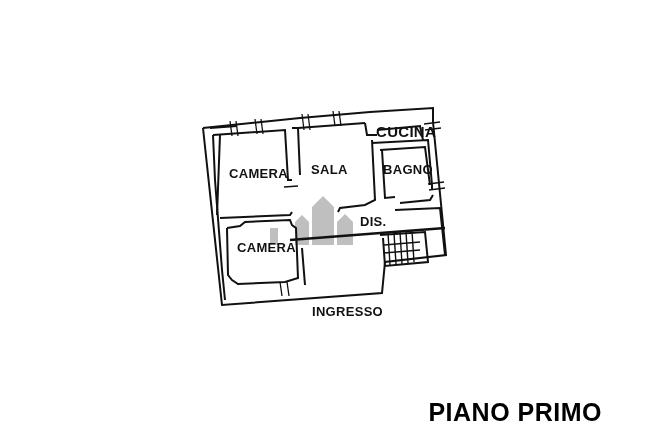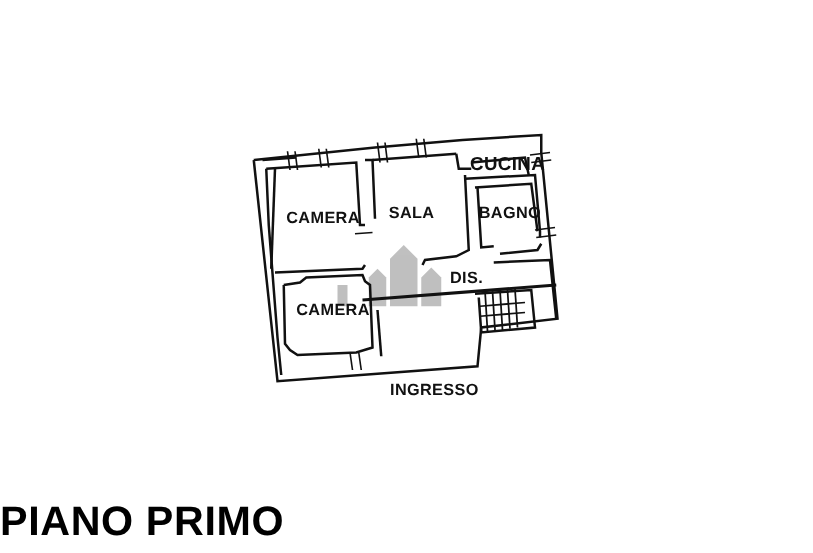--- a/index.html
+++ b/index.html
@@ -1,19 +1,19 @@
 <!DOCTYPE html>
 <html><head>
 <meta charset="utf-8">
 <style>
   html, body { margin:0; padding:0; background:#ffffff; }
   body { width:650px; height:442px; position:relative; overflow:hidden; font-family:"Liberation Sans", sans-serif; }
   #plan { position:absolute; left:0; top:0; width:650px; height:442px; }
   .room-label { position:absolute; font-family:"Liberation Sans", sans-serif; font-weight:bold; font-size:13px; color:#111; letter-spacing:0.3px; white-space:nowrap; }
-  #title { position:absolute; left:0; width:602px; top:398px; text-align:left; font-family:"Liberation Sans", sans-serif; font-weight:bold; font-size:33px; color:#000; letter-spacing:0.5px; }
+  #title { position:absolute; left:0; width:602px; top:398px; text-align:right; font-family:"Liberation Sans", sans-serif; font-weight:bold; font-size:25px; color:#000; letter-spacing:0.5px; }
 </style>
 </head>
 <body>
 
 <svg id="plan" viewBox="0 0 650 442" xmlns="http://www.w3.org/2000/svg">
 
   <g fill="#b5b5b5" opacity="0.85">
     <polygon points="312,207 323,196 334,207 334,245 312,245"></polygon>
     <polygon points="295,222 302,215 309,222 309,245 295,245"></polygon>
     <polygon points="337,222 345,214 353,222 353,245 337,245"></polygon>

